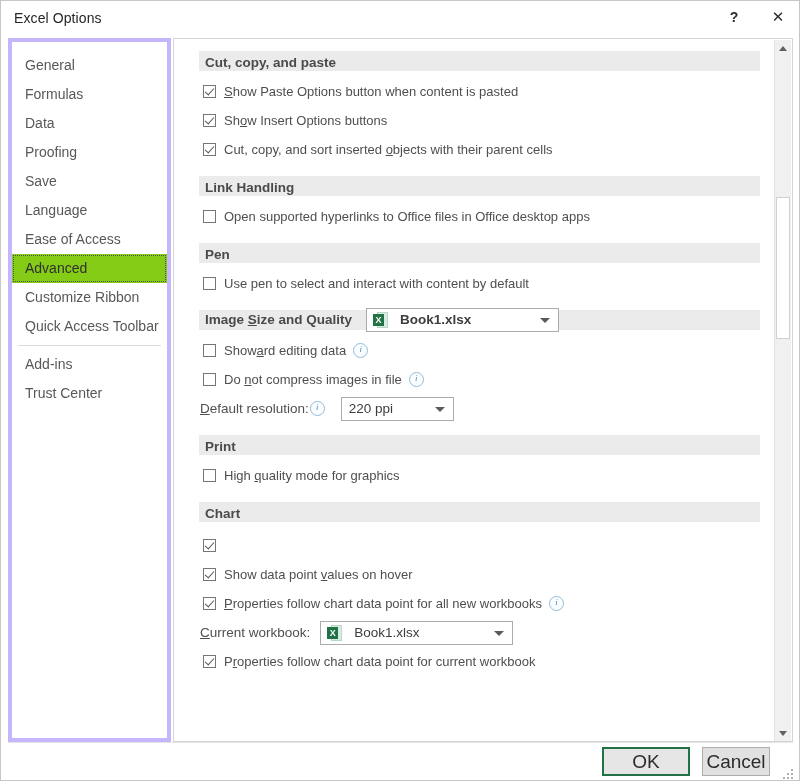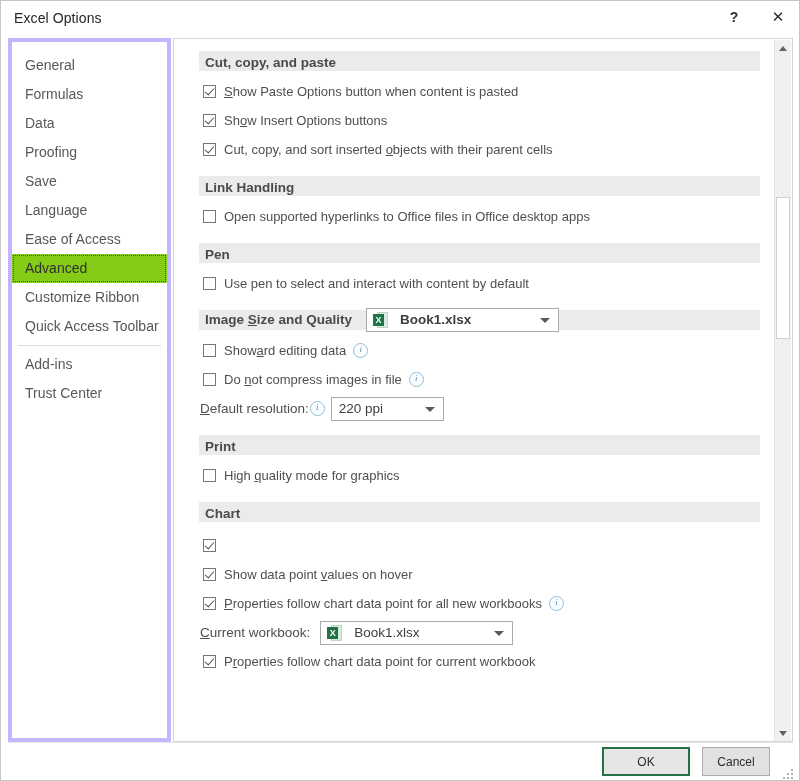--- a/index.html
+++ b/index.html
@@ -206,21 +206,21 @@
     position: absolute;
     right: 8px; top: 50%;
     margin-top: -2px;
     width: 0; height: 0;
     border-left: 5px solid transparent;
     border-right: 5px solid transparent;
     border-top: 5px solid #5a5a5a;
   }
   .combo.wb { width: 193px; margin-left: 14px; }
   .combo.wb2 { width: 193px; margin-left: 10px; }
-  .combo.res { width: 113px; margin-left: 6px; }
+  .combo.res { width: 113px; margin-left: 16px; }
 
   
   .xl-icon {
     width: 15px;
     height: 16px;
     margin-left: 6px;
     margin-right: 5px;
     flex: 0 0 auto;
     position: relative;
   }
@@ -301,21 +301,21 @@
     height: 1px;
     background: #e6e6e6;
   }
   .btn {
     position: absolute;
     top: 746px;
     height: 29px;
     background: #e1e1e1;
     border: 1px solid #adadad;
     box-sizing: border-box;
-    font-size: 12px;
+    font-size: 19px;
     color: #2c2c2c;
     display: flex;
     align-items: center;
     justify-content: center;
     cursor: default;
     font-family: "Liberation Sans", sans-serif;
   }
   .btn.ok {
     left: 601px;
     width: 88px;

